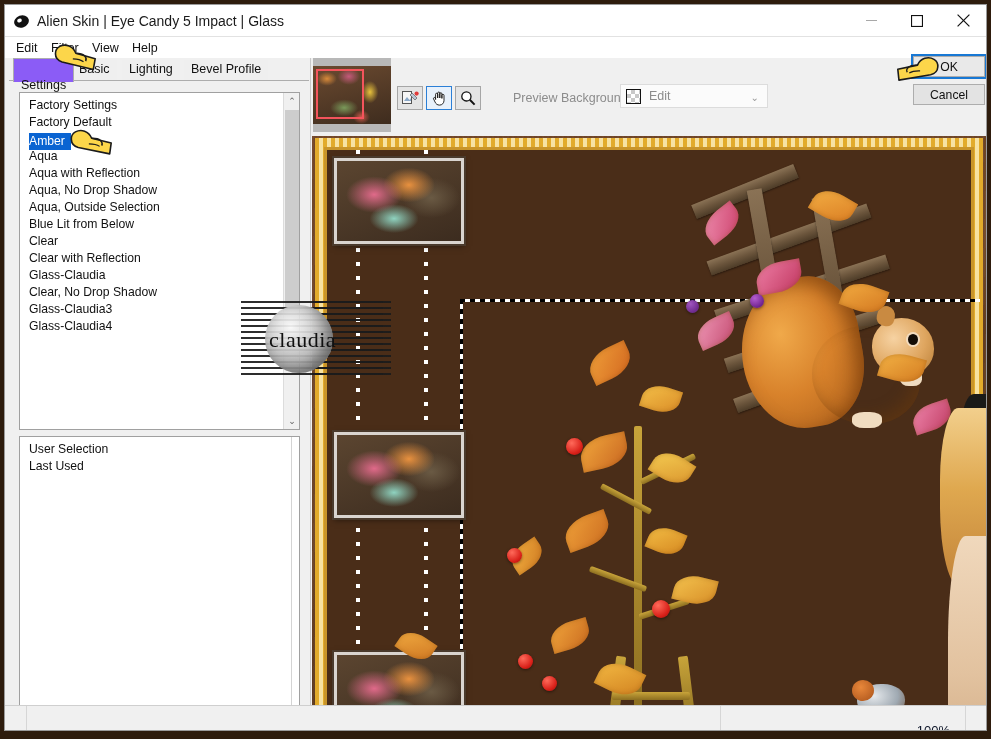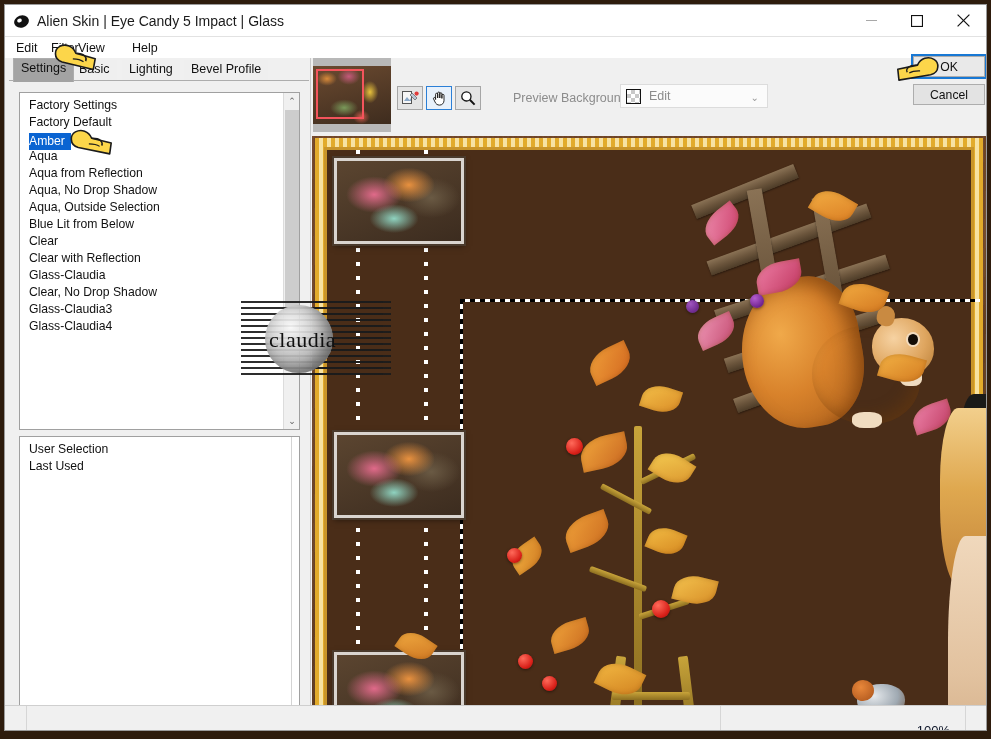--- a/index.html
+++ b/index.html
@@ -86,26 +86,26 @@
   .tab {
     position: absolute; top: 2px;
     height: 20px;
     font-size: 12.5px;
     color: #111;
     padding: 2px 7px 0 7px;
     white-space: nowrap;
     background: #efefef;
   }
   .tab.active {
-    background: #a3a3a3;
+    background: #8b5cf6;
     border-left: 1px solid #adadad;
     border-top: 1px solid #adadad;
     border-right: 1px solid #adadad;
     top: 0; height: 24px;
-    padding-top: 2px;
+    padding-top: 19px;
     z-index: 3;
   }
   .tabline {
     position: absolute; left: 4px; top: 22px;
     width: 300px; height: 1px; background: #adadad;
   }
 
   .list-box {
     position: absolute;
     background: #ffffff;
@@ -573,41 +573,41 @@
         <svg width="13" height="13" viewBox="0 0 13 13">
           <line x1="0.6" y1="0.6" x2="12.4" y2="12.4" stroke="#111" stroke-width="1.2"></line>
           <line x1="12.4" y1="0.6" x2="0.6" y2="12.4" stroke="#111" stroke-width="1.2"></line>
         </svg>
       </button>
     </div>
 
     <div class="menubar">
       <span class="menu-item" style="left:8px">Edit</span>
       <span class="menu-item" style="left:43px">Filter</span>
-      <span class="menu-item" style="left:70px">View</span>
+      <span class="menu-item" style="left:84px">View</span>
       <span class="menu-item" style="left:124px">Help</span>
     </div>
 
     <div class="left-panel">
 
       <div class="tabstrip">
         <div class="tab active" style="left:4px;">Settings</div>
         <div class="tab" style="left:63px;">Basic</div>
         <div class="tab" style="left:113px;">Lighting</div>
         <div class="tab" style="left:175px;">Bevel Profile</div>
       </div>
       <div class="tabline"></div>
 
       <div class="list-box factory-box">
         <div class="list-inner" id="factory-rows">
             <div class="list-row">Factory Settings</div>
             <div class="list-row">Factory Default</div>
             <div class="row-wrap-selected"><span class="list-row selected">Amber</span></div>
             <div class="list-row">Aqua</div>
-            <div class="list-row">Aqua from Reflection</div>
+            <div class="list-row">Aqua with Reflection</div>
             <div class="list-row">Aqua, No Drop Shadow</div>
             <div class="list-row">Aqua, Outside Selection</div>
             <div class="list-row">Blue Lit from Below</div>
             <div class="list-row">Clear</div>
             <div class="list-row">Clear with Reflection</div>
             <div class="list-row">Glass-Claudia</div>
             <div class="list-row">Clear, No Drop Shadow</div>
             <div class="list-row">Glass-Claudia3</div>
             <div class="list-row">Glass-Claudia4</div>
           </div>

